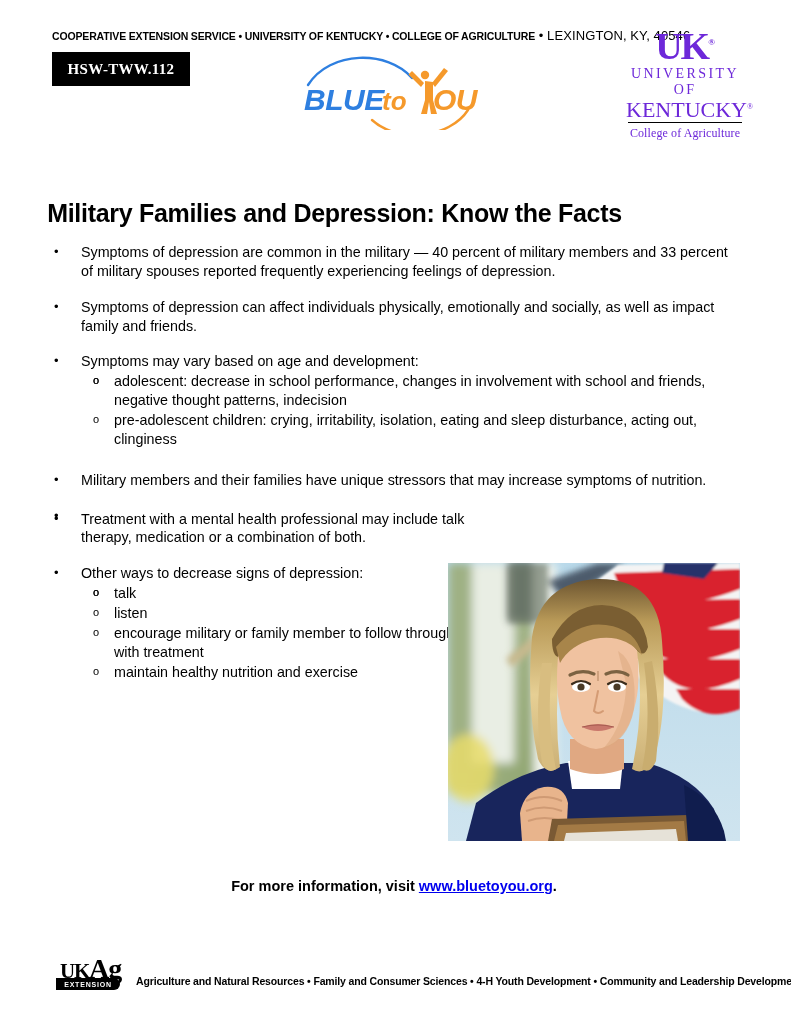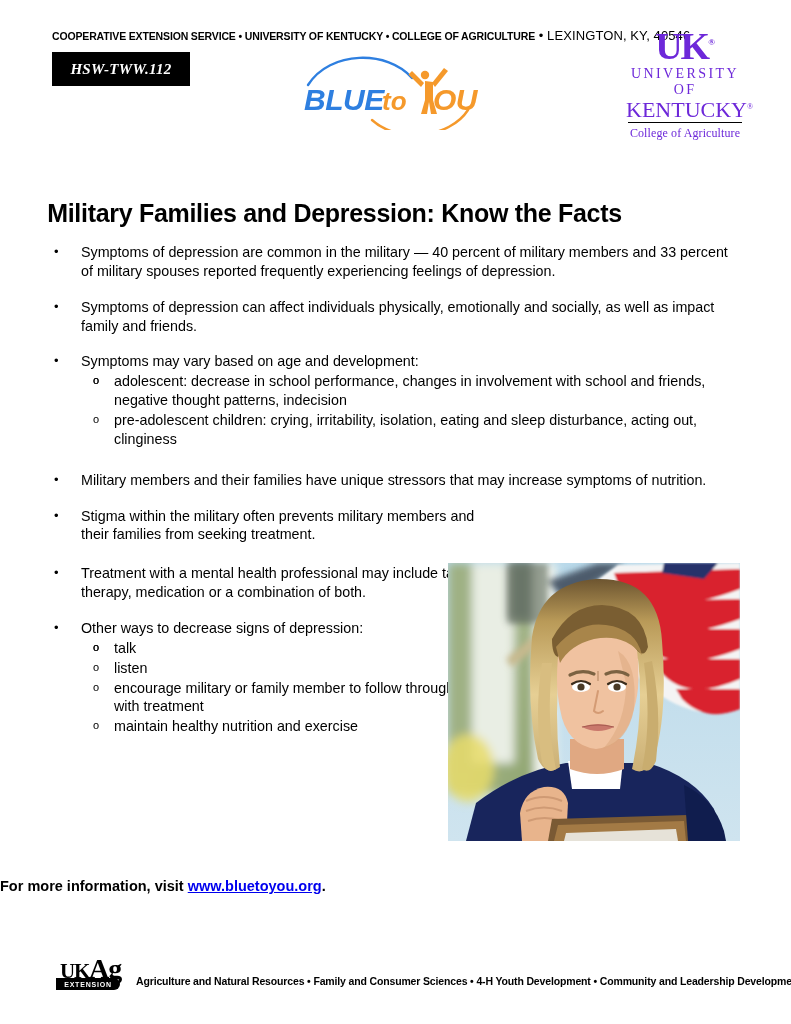--- a/index.html
+++ b/index.html
@@ -41,21 +41,20 @@
     height: 34px;
     background: #000000;
     color: #ffffff;
     font-family: "Liberation Serif", serif;
     font-size: 15px;
     font-weight: bold;
     letter-spacing: 0.3px;
     display: flex;
     align-items: center;
     justify-content: center;
-    font-style: italic;
   }
 
   
   .btu-logo {
     position: absolute;
     left: 300px;
     top: 52px;
     width: 210px;
     height: 78px;
   }
@@ -164,20 +163,21 @@
     background: #cfd8c8;
   }
   .photo svg { display: block; }
 
   
   .more-info {
     position: absolute;
     left: 0;
     top: 878px;
     width: 788px;
+    text-align: center;
     font-size: 14.5px;
     font-weight: bold;
   }
   .more-info a {
     color: #0000ee;
     text-decoration: underline;
   }
 
   
   .footer {
@@ -305,21 +305,20 @@
       </ul>
     </div>
 
     <div class="bullet" style="margin-top:22px;margin-bottom:17px;">
       <span class="mark">•</span>
       <span>Military members and their families have unique stressors that may increase symptoms of nutrition.</span>
     </div>
 
     <div class="bullet narrow" style="margin-bottom:20px;">
       <span class="mark">•</span>
-      <span>Stigma within the military often prevents military members and their families from seeking treatment.</span>
     </div>
 
     <div class="bullet narrow" style="margin-bottom:17px;">
       <span class="mark">•</span>
       <span>Treatment with a mental health professional may include talk therapy, medication or a combination of both.</span>
     </div>
 
     <div class="bullet narrow tight">
       <span class="mark">•</span>
       <span>Other ways to decrease signs of depression:</span>

